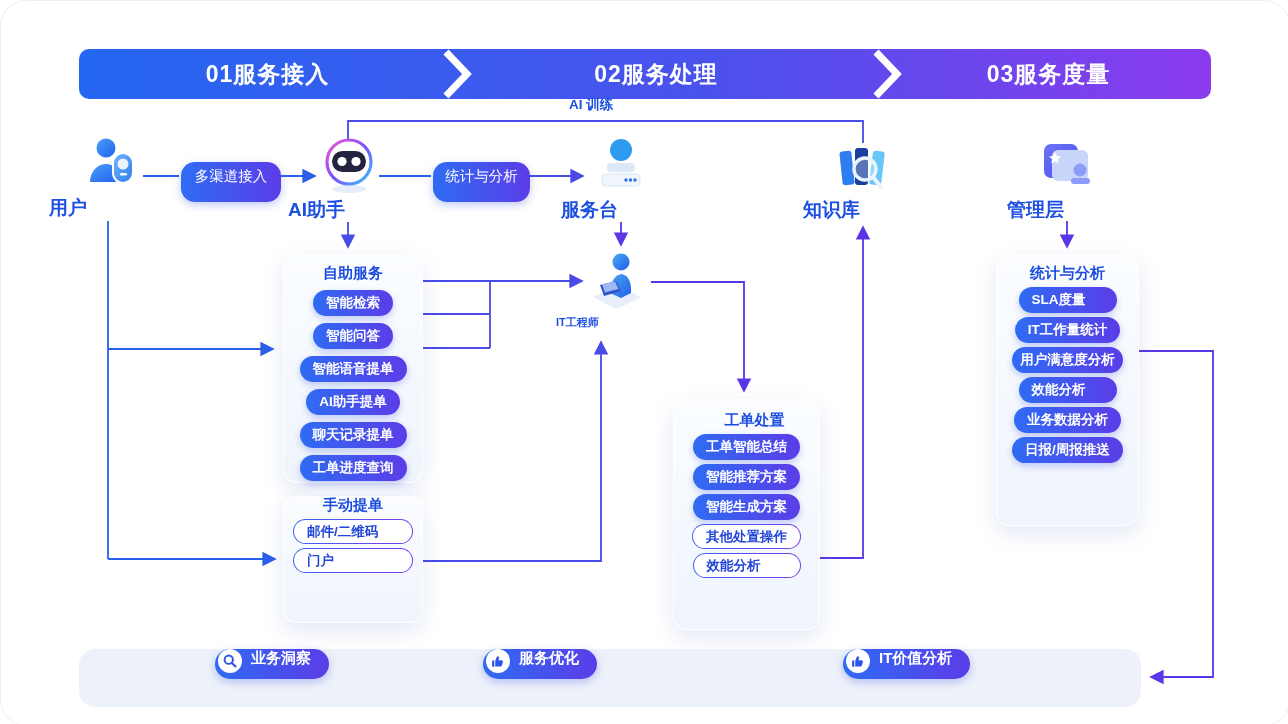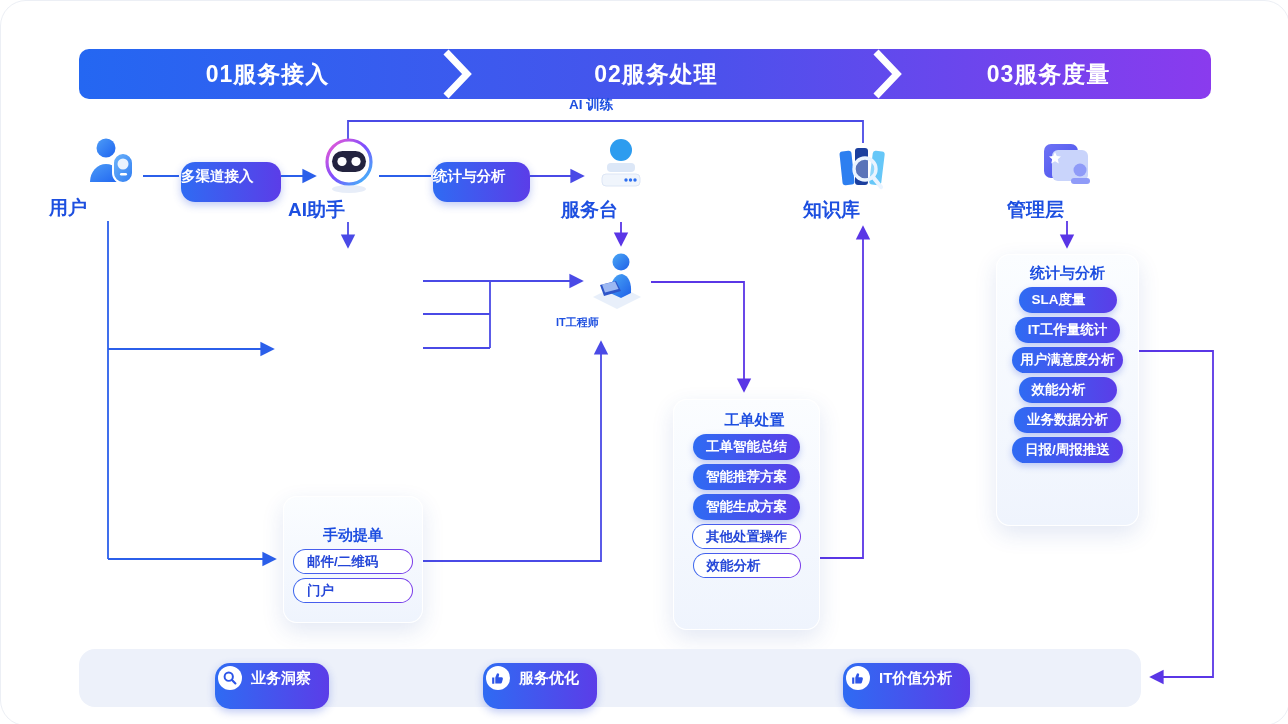--- a/index.html
+++ b/index.html
@@ -9,42 +9,42 @@
   .banner{position:absolute;left:78px;top:28px;width:1132px;height:50px;border-radius:10px;
           background:linear-gradient(90deg,#2467F2 0%,#4A52EC 55%,#8A3BEE 100%);margin-top:20px;}
   .banner-step{position:absolute;top:0;height:50px;display:flex;align-items:center;justify-content:center;
                color:#fff;font-size:23px;font-weight:bold;letter-spacing:1px;}
   .step1{left:0;width:377px;} .step2{left:362px;width:430px;} .step3{left:807px;width:325px;}
   .chev{position:absolute;top:0;width:40px;height:50px;}
   
   .node-label{position:absolute;color:#1D4FE0;font-weight:bold;font-size:19px;width:120px;}
   .small-cap{position:absolute;color:#1D4FE0;font-weight:bold;font-size:13.5px;}
   
-  .gpill{position:absolute;height:40px;line-height:28px;border-radius:14px;
-         color:#fff;font-size:14.5px;font-weight:bold;
+  .gpill{position:absolute;height:40px;line-height:28px;border-radius:14px;text-align:center;
+         color:#fff;font-size:14.5px;font-weight:normal;
          background:linear-gradient(90deg,#2F6BF3,#5B3DE8);box-shadow:0 3px 8px rgba(47,80,220,.30);}
   
   .channels{position:absolute;left:198px;top:192px;font-size:12px;color:#3C414D;line-height:15px;}
   
   .panel{position:absolute;background:linear-gradient(180deg,#FBFDFF,#EFF4FD);border-radius:14px;
          box-shadow:0 8px 22px rgba(40,80,170,.13), inset 0 0 0 1px #ffffff;
          display:flex;flex-direction:column;align-items:center;}
   .panel-title{color:#1C4DE0;font-weight:bold;font-size:15px;margin:10px 0 7px 0;}
   .pill{display:inline-block;padding:0 13px;height:26px;line-height:26px;border-radius:13px;
         font-size:13.5px;font-weight:bold;color:#fff;white-space:nowrap;
         background:linear-gradient(90deg,#2F6BF3,#5B3DE8);box-shadow:0 3px 7px rgba(47,80,220,.28);}
   .pill-outline{background:linear-gradient(#fff,#fff) padding-box,linear-gradient(90deg,#3B66EE,#7A3BEA) border-box;
         border:1.5px solid transparent;color:#2446D8;height:23px;line-height:23px;box-shadow:none;}
   .panel .pill{margin-bottom:0;}
   .gap7>.pill{margin-top:7px;} .gap10>.pill{margin-top:4px;}
   
   .bottom-bar{position:absolute;left:78px;top:648px;width:1062px;height:58px;border-radius:16px;
               background:#EDF1FA;}
-  .bpill{position:absolute;top:662px;height:30px;border-radius:15px;display:flex;align-items:center;gap:9px;
-         padding:0 18px 16px 3px;color:#fff;font-size:15px;font-weight:bold;
+  .bpill{position:absolute;top:648px;height:30px;border-radius:15px;display:flex;gap:9px;
+         padding:0 18px 0 3px;color:#fff;font-size:15px;font-weight:bold;
          background:linear-gradient(90deg,#2F6BF3,#5B3DE8);box-shadow:0 3px 8px rgba(47,80,220,.30);}
   .bpill .ic{width:24px;height:24px;border-radius:50%;background:#fff;display:flex;align-items:center;justify-content:center;flex:0 0 24px;}
   .abs{position:absolute;}
   svg.lines{position:absolute;left:0;top:0;z-index:0;}
   .z2{z-index:2;}
 </style>
 </head>
 <body>
 
 <div class="canvas">
@@ -196,23 +196,32 @@
         </linearGradient>
     </defs>
     <polygon points="29,36 53,48 29,60 5,48" fill="#E8EFFA"></polygon>
     <circle cx="33" cy="13" r="8.5" fill="url(#gE)"></circle>
     <path d="M22,44 q1,-18 12,-19 q10,3 9,19 l-10,5 z" fill="url(#gE)"></path>
     <polygon points="12,36 28,32 33,42 16,47" fill="#2E55C9"></polygon>
     <polygon points="14,35.5 27,32.5 30.5,40 17,43.5" fill="#9DB8F2"></polygon>
   </svg>
   <div class="node-label" style="left:555px;top:314px;font-size:11px">IT工程师</div>
 
+  <div class="panel z2 gap7" style="left:282px;top:253px;width:140px;height:229px">
+    <div class="panel-title" style="margin-bottom:0">自助服务</div>
+    <span class="pill">智能检索</span>
+    <span class="pill">智能问答</span>
+    <span class="pill">智能语音提单</span>
+    <span class="pill">AI助手提单</span>
+    <span class="pill">聊天记录提单</span>
+    <span class="pill">工单进度查询</span>
+  </div>
 
   <div class="panel z2 gap10" style="left:282px;top:495px;width:140px;height:127px">
-    <div class="panel-title" style="margin:30px 0 0 0">手动提单</div>
+    <div class="panel-title" style="margin:0 0 0 0">手动提单</div>
     <span class="pill pill-outline" style="min-width:92px">邮件/二维码</span>
     <span class="pill pill-outline" style="min-width:92px">门户</span>
   </div>
 
   <div class="panel z2 gap10" style="left:672px;top:398px;width:147px;height:231px">
     <div class="panel-title" style="margin:12px 0 0 16px">工单处置</div>
     <span class="pill">工单智能总结</span>
     <span class="pill">智能推荐方案</span>
     <span class="pill">智能生成方案</span>
     <span class="pill pill-outline">其他处置操作</span>

